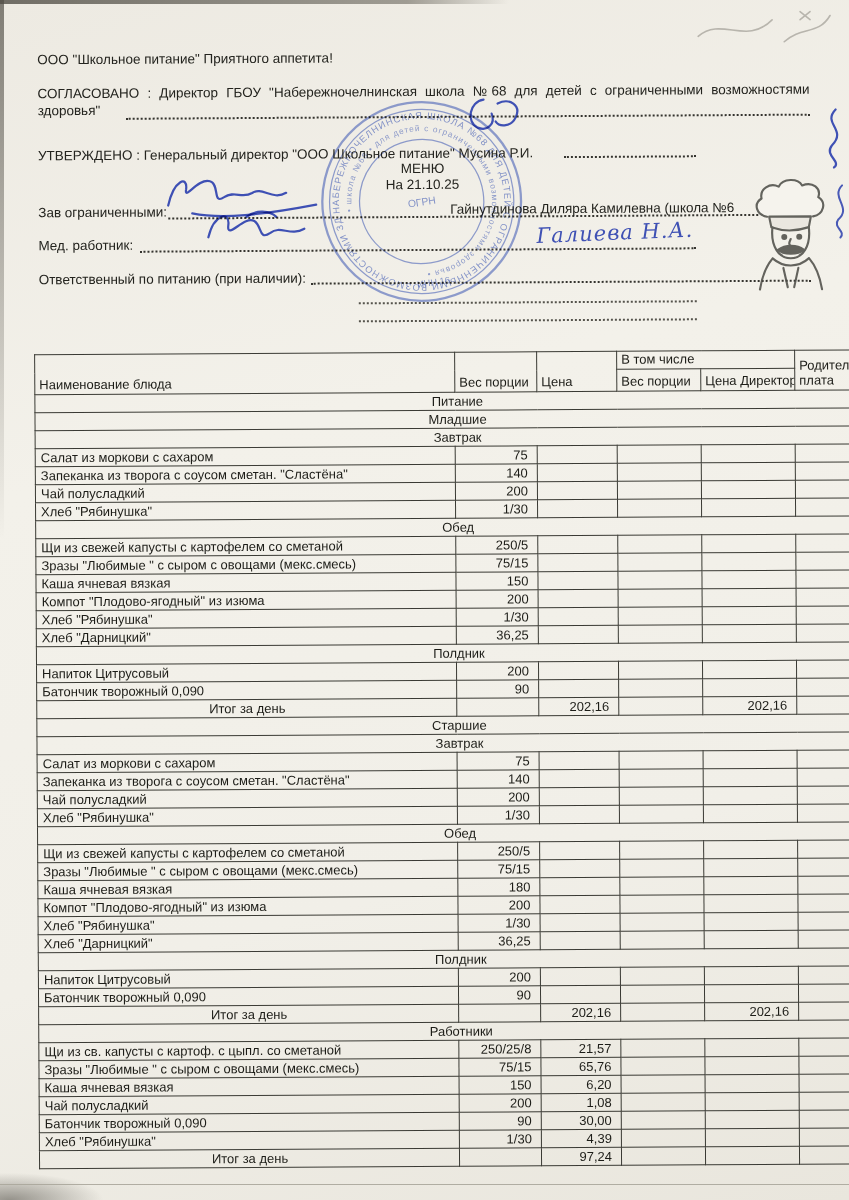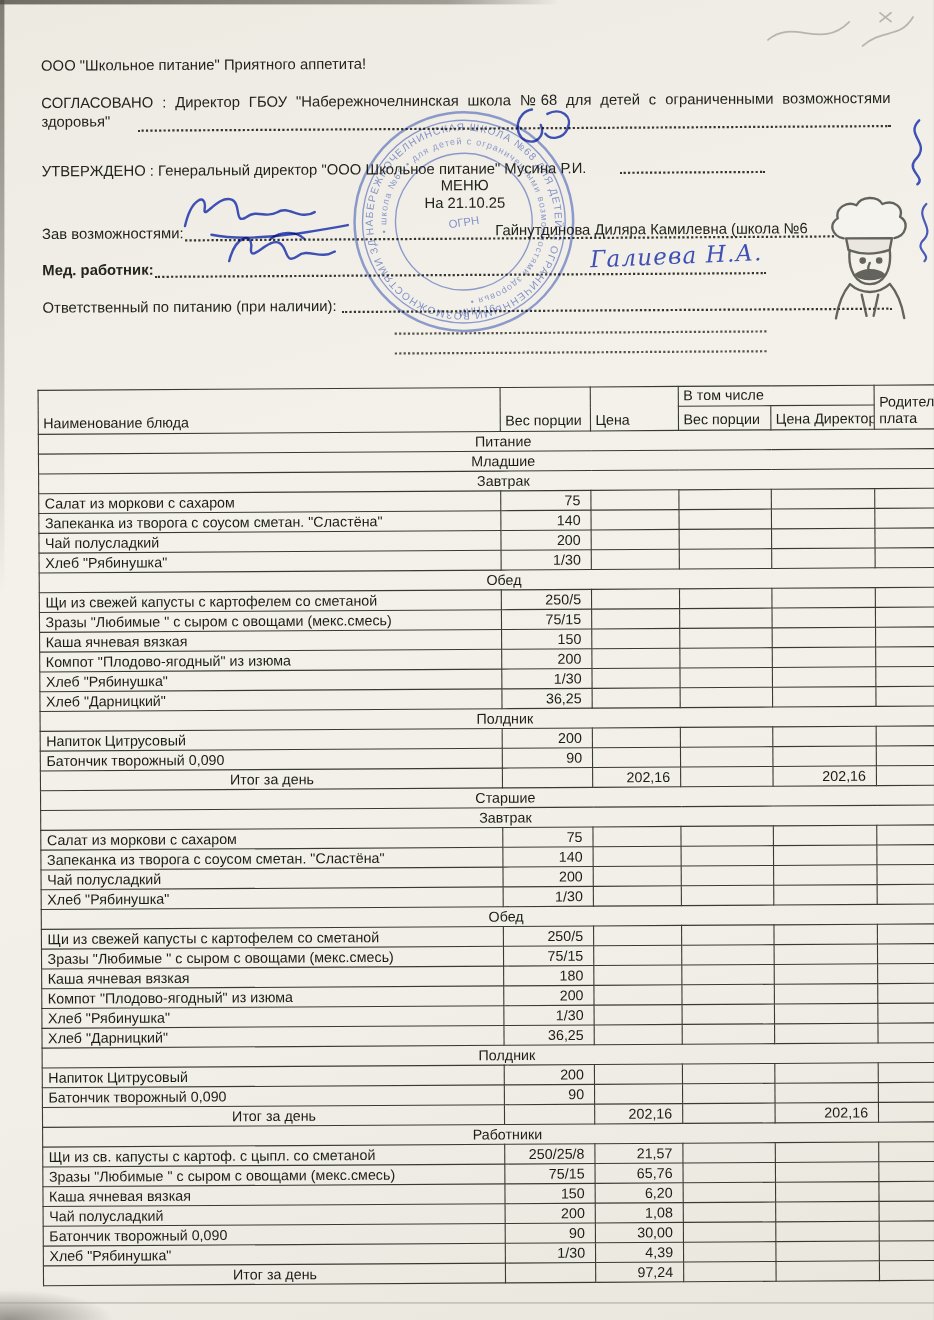--- a/index.html
+++ b/index.html
@@ -60,25 +60,25 @@
 
     <div class="para" style="left:40px;top:84px;width:772px;">СОГЛАСОВАНО : Директор ГБОУ "Набережночелнинская школа №68 для детей с ограниченными возможностями здоровья"</div>
     <div class="dotline" style="left:128px;top:104px;width:684px;height:14px;"></div>
 
     <div class="abs" style="left:40px;top:146px;">УТВЕРЖДЕНО : Генеральный директор "ООО Школьное питание" Мусина Р.И.</div>
     <div class="dotline" style="left:566px;top:146px;width:132px;height:13px;"></div>
 
     <div class="centerline" style="top:161px;">МЕНЮ</div>
     <div class="centerline" style="top:177px;">На 21.10.25</div>
 
-    <div class="abs" style="left:40px;top:203px;">Зав возможностями:</div>
+    <div class="abs" style="left:40px;top:203px;">Зав ограниченными:</div>
     <div class="dotline" style="left:170px;top:192px;width:590px;height:26px;"></div>
     <div class="abs" style="left:452px;top:202px;">Гайнутдинова Диляра Камилевна (школа №6</div>
 
-    <div class="abs" style="left:40px;top:236px;font-weight:bold;">Мед. работник:</div>
+    <div class="abs" style="left:40px;top:236px;">Мед. работник:</div>
     <div class="dotline" style="left:142px;top:225px;width:556px;height:26px;"></div>
     <div class="hand-name" style="left:538px;top:222px;">Галиева Н.А.</div>
 
     <div class="abs" style="left:40px;top:270px;">Ответственный по питанию (при наличии):</div>
     <div class="dotline" style="left:312px;top:258px;width:500px;height:26px;"></div>
 
     <div class="dashline" style="left:360px;top:290px;width:338px;height:14px;"></div>
     <div class="dashline" style="left:360px;top:308px;width:338px;height:14px;"></div>
 
     <table class="menu-table">

